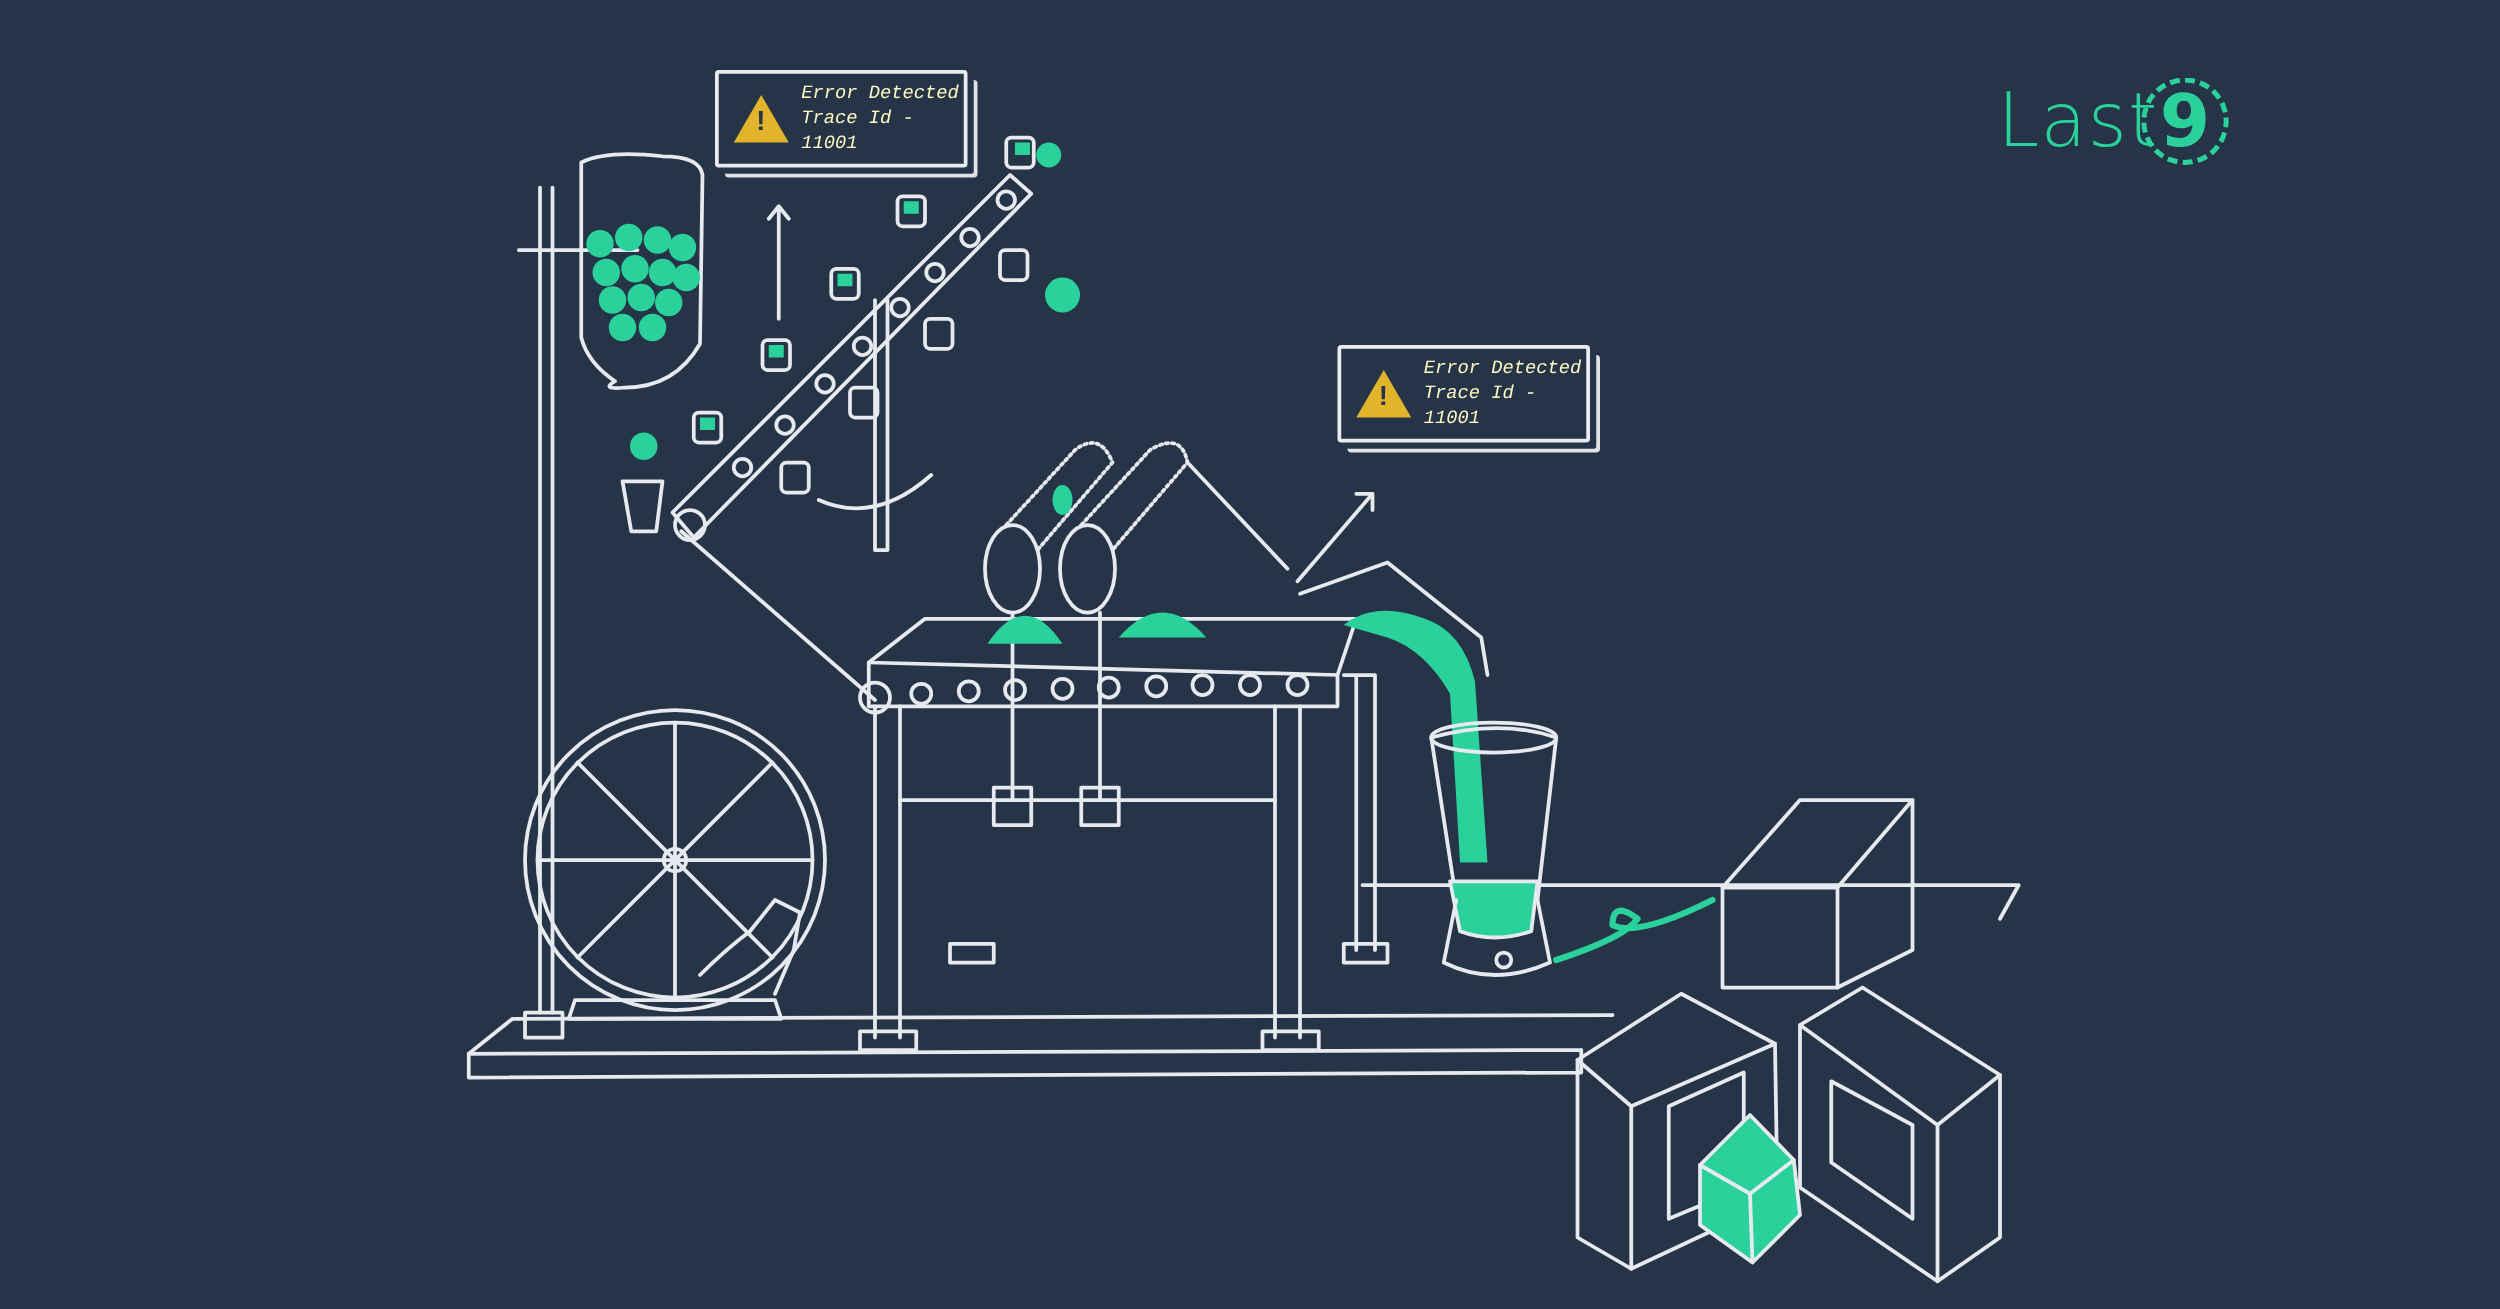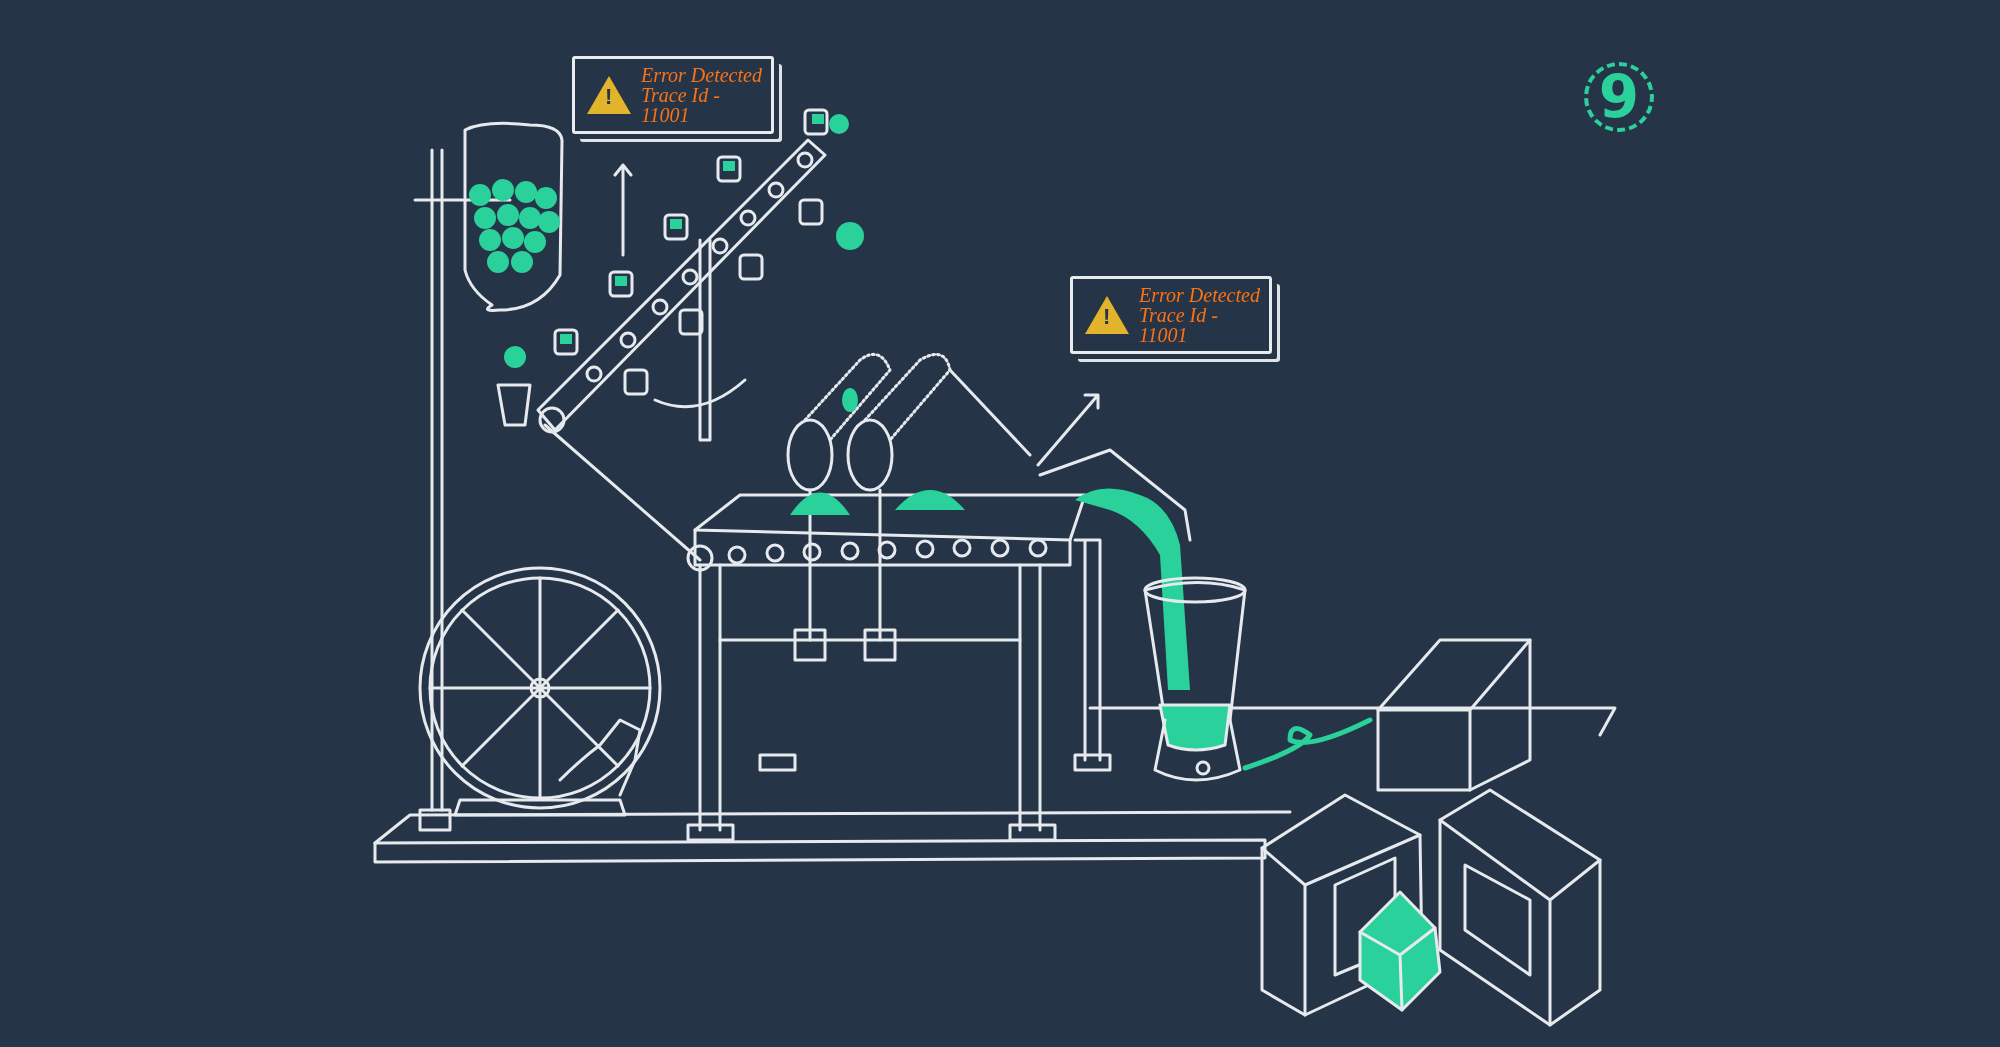--- a/index.html
+++ b/index.html
@@ -4,21 +4,21 @@
 <style>
   html, body { margin:0; padding:0; }
   body { width:2000px; height:1047px; background:#263447; overflow:hidden; position:relative; font-family:"Liberation Sans", sans-serif; }
   .scene { position:absolute; left:0; top:0; width:2000px; height:1047px; }
   .logo { position:absolute; left:1598px; top:62px; display:flex; align-items:center; }
   .logo-text { color:#2ad19a; font-size:60px; font-family:"DejaVu Sans", sans-serif; font-weight:300; letter-spacing:1px; }
   .logo-nine { position:relative; width:70px; height:70px; border:4px dashed #2ad19a; border-radius:50%; margin-left:-14px; display:flex; align-items:center; justify-content:center; color:#2ad19a; font-size:58px; font-weight:bold; font-family:"DejaVu Sans", sans-serif; box-sizing:border-box; }
   .alert { position:absolute; width:202px; height:78px; border:3px solid #e8ecef; border-radius:3px; box-shadow:6px 6px 0 -1px #263447, 8px 8px 0 0 #dfe3e6; display:flex; align-items:center; gap:10px; padding-left:12px; box-sizing:border-box; background:#263447; }
   .alert .warn { width:0; height:0; border-left:22px solid transparent; border-right:22px solid transparent; border-bottom:38px solid #e2b42c; position:relative; }
   .alert .warn span { position:absolute; left:-4px; top:8px; color:#263447; font-weight:bold; font-size:22px; }
-  .alert .msg { color:#f97316; font-family:Liberation Serif, serif; font-style:italic; font-size:20px; line-height:20px; }
+  .alert .msg { color:#fef9c3; font-family:Liberation Mono, monospace; font-style:italic; font-size:15px; line-height:20px; }
 </style>
 </head>
 <body>
 
 <svg class="scene" viewBox="0 0 2000 1047" xmlns="http://www.w3.org/2000/svg" fill="none" stroke="#e6eaee" stroke-width="3" stroke-linecap="round" stroke-linejoin="round">
 
   <g>
     <path d="M375 843 L1265 840 L1265 858 L375 862 Z"></path>
     <path d="M375 843 L410 815 L1290 812"></path>
     <path d="M1090 708 L1615 708 L1600 735"></path>
@@ -183,14 +183,15 @@
   <div class="warn">
       <span>!</span>
     </div>
   <div class="msg">
     <div>Error Detected</div>
     <div>Trace Id - 11001</div>
   </div>
 </div>
 
 <div class="logo">
+  <span class="logo-text">Last</span>
   <span class="logo-nine">9</span>
 </div>
 
 </body></html>

